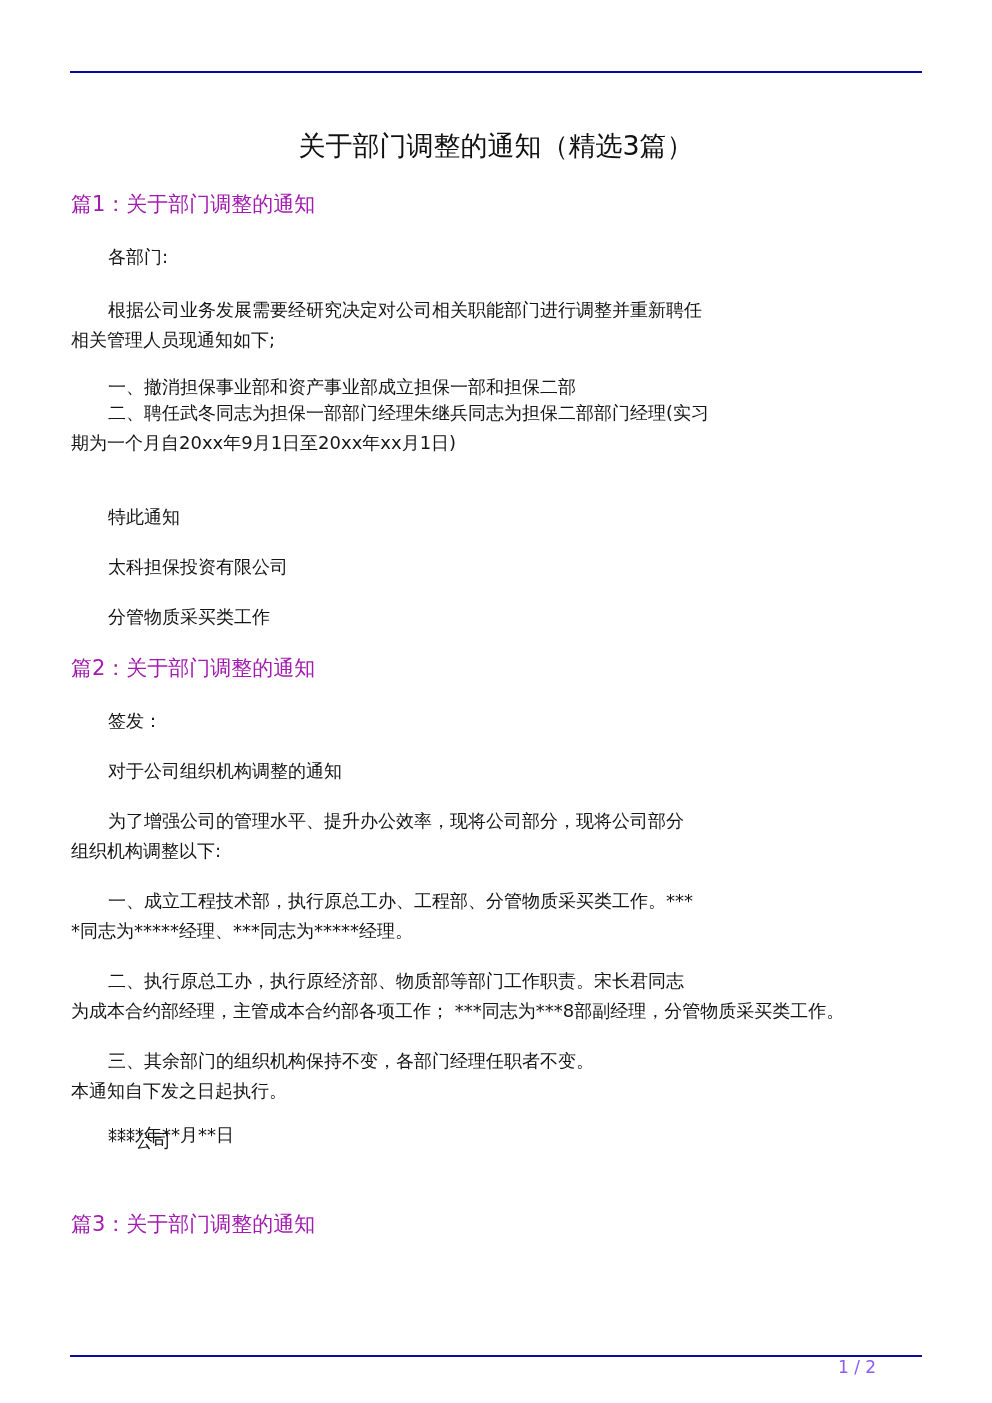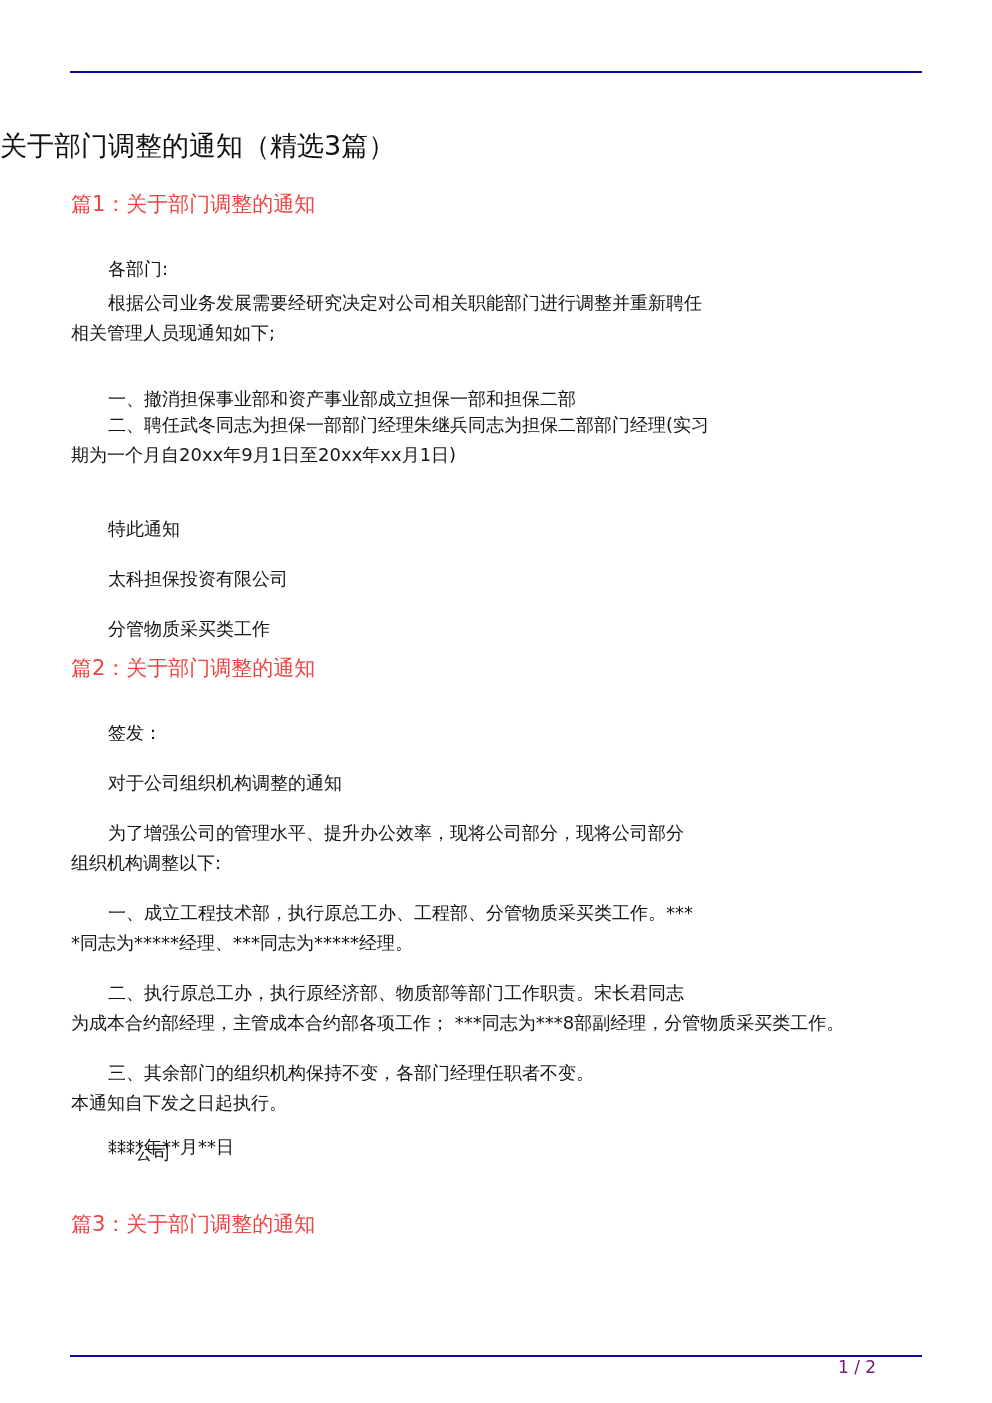--- a/index.html
+++ b/index.html
@@ -1,39 +1,39 @@
 <!DOCTYPE html>
 <html><head>
   <meta charset="utf-8">
   <style>
     html, body { margin: 0; padding: 0; background: #ffffff; }
     body { width: 992px; height: 1403px; position: relative; overflow: hidden;
            font-family: "DejaVu Sans", "Liberation Sans", sans-serif; color: #111; }
     .rule { position: absolute; left: 70px; width: 852px; height: 2px; background: #0a0aa0; }
     .rule.top { top: 71px; }
     .rule.bottom { top: 1355px; }
-    .title { position: absolute; top: 128px; left: 0; width: 992px; text-align: left;
+    .title { position: absolute; top: 128px; left: 0; width: 992px; text-align: center;
              font-size: 27px; color: #111; letter-spacing: 0px; }
-    .heading { position: absolute; left: 71px; font-size: 21px; color: #ef4444; white-space: nowrap; }
-    .para { position: absolute; left: 71px; font-size: 18px; line-height: 30px; white-space: pre; color: #151515; margin-top: 12px; }
+    .heading { position: absolute; left: 71px; font-size: 21px; color: #a21caf; white-space: nowrap; }
+    .para { position: absolute; left: 71px; font-size: 18px; line-height: 30px; white-space: pre; color: #151515; }
     .indent { padding-left: 37px; }
-    .pagenum { position: absolute; top: 1357px; left: 838px; font-size: 17px; color: #701a75; }
+    .pagenum { position: absolute; top: 1357px; left: 838px; font-size: 17px; color: #8b5cf6; }
   </style>
 </head>
 <body>
 
 <div class="rule top"></div>
 
 <div class="title">关于部门调整的通知（精选3篇）</div>
 
 <div class="heading" style="top:190px">篇1：关于部门调整的通知</div>
 
 <div class="para" style="top:242px"><span class="indent">各部门:</span></div>
 
-<div class="para" style="top:276px"><span class="indent">根据公司业务发展需要经研究决定对公司相关职能部门进行调整并重新聘任</span>
+<div class="para" style="top:295px"><span class="indent">根据公司业务发展需要经研究决定对公司相关职能部门进行调整并重新聘任</span>
 <span>相关管理人员现通知如下;</span></div>
 
 <div class="para" style="top:372px"><span class="indent">一、撤消担保事业部和资产事业部成立担保一部和担保二部</span></div>
 
 <div class="para" style="top:398px"><span class="indent">二、聘任武冬同志为担保一部部门经理朱继兵同志为担保二部部门经理(实习</span>
 <span>期为一个月自20xx年9月1日至20xx年xx月1日)</span></div>
 
 <div class="para" style="top:502px"><span class="indent">特此通知</span></div>
 
 <div class="para" style="top:552px"><span class="indent">太科担保投资有限公司</span></div>

